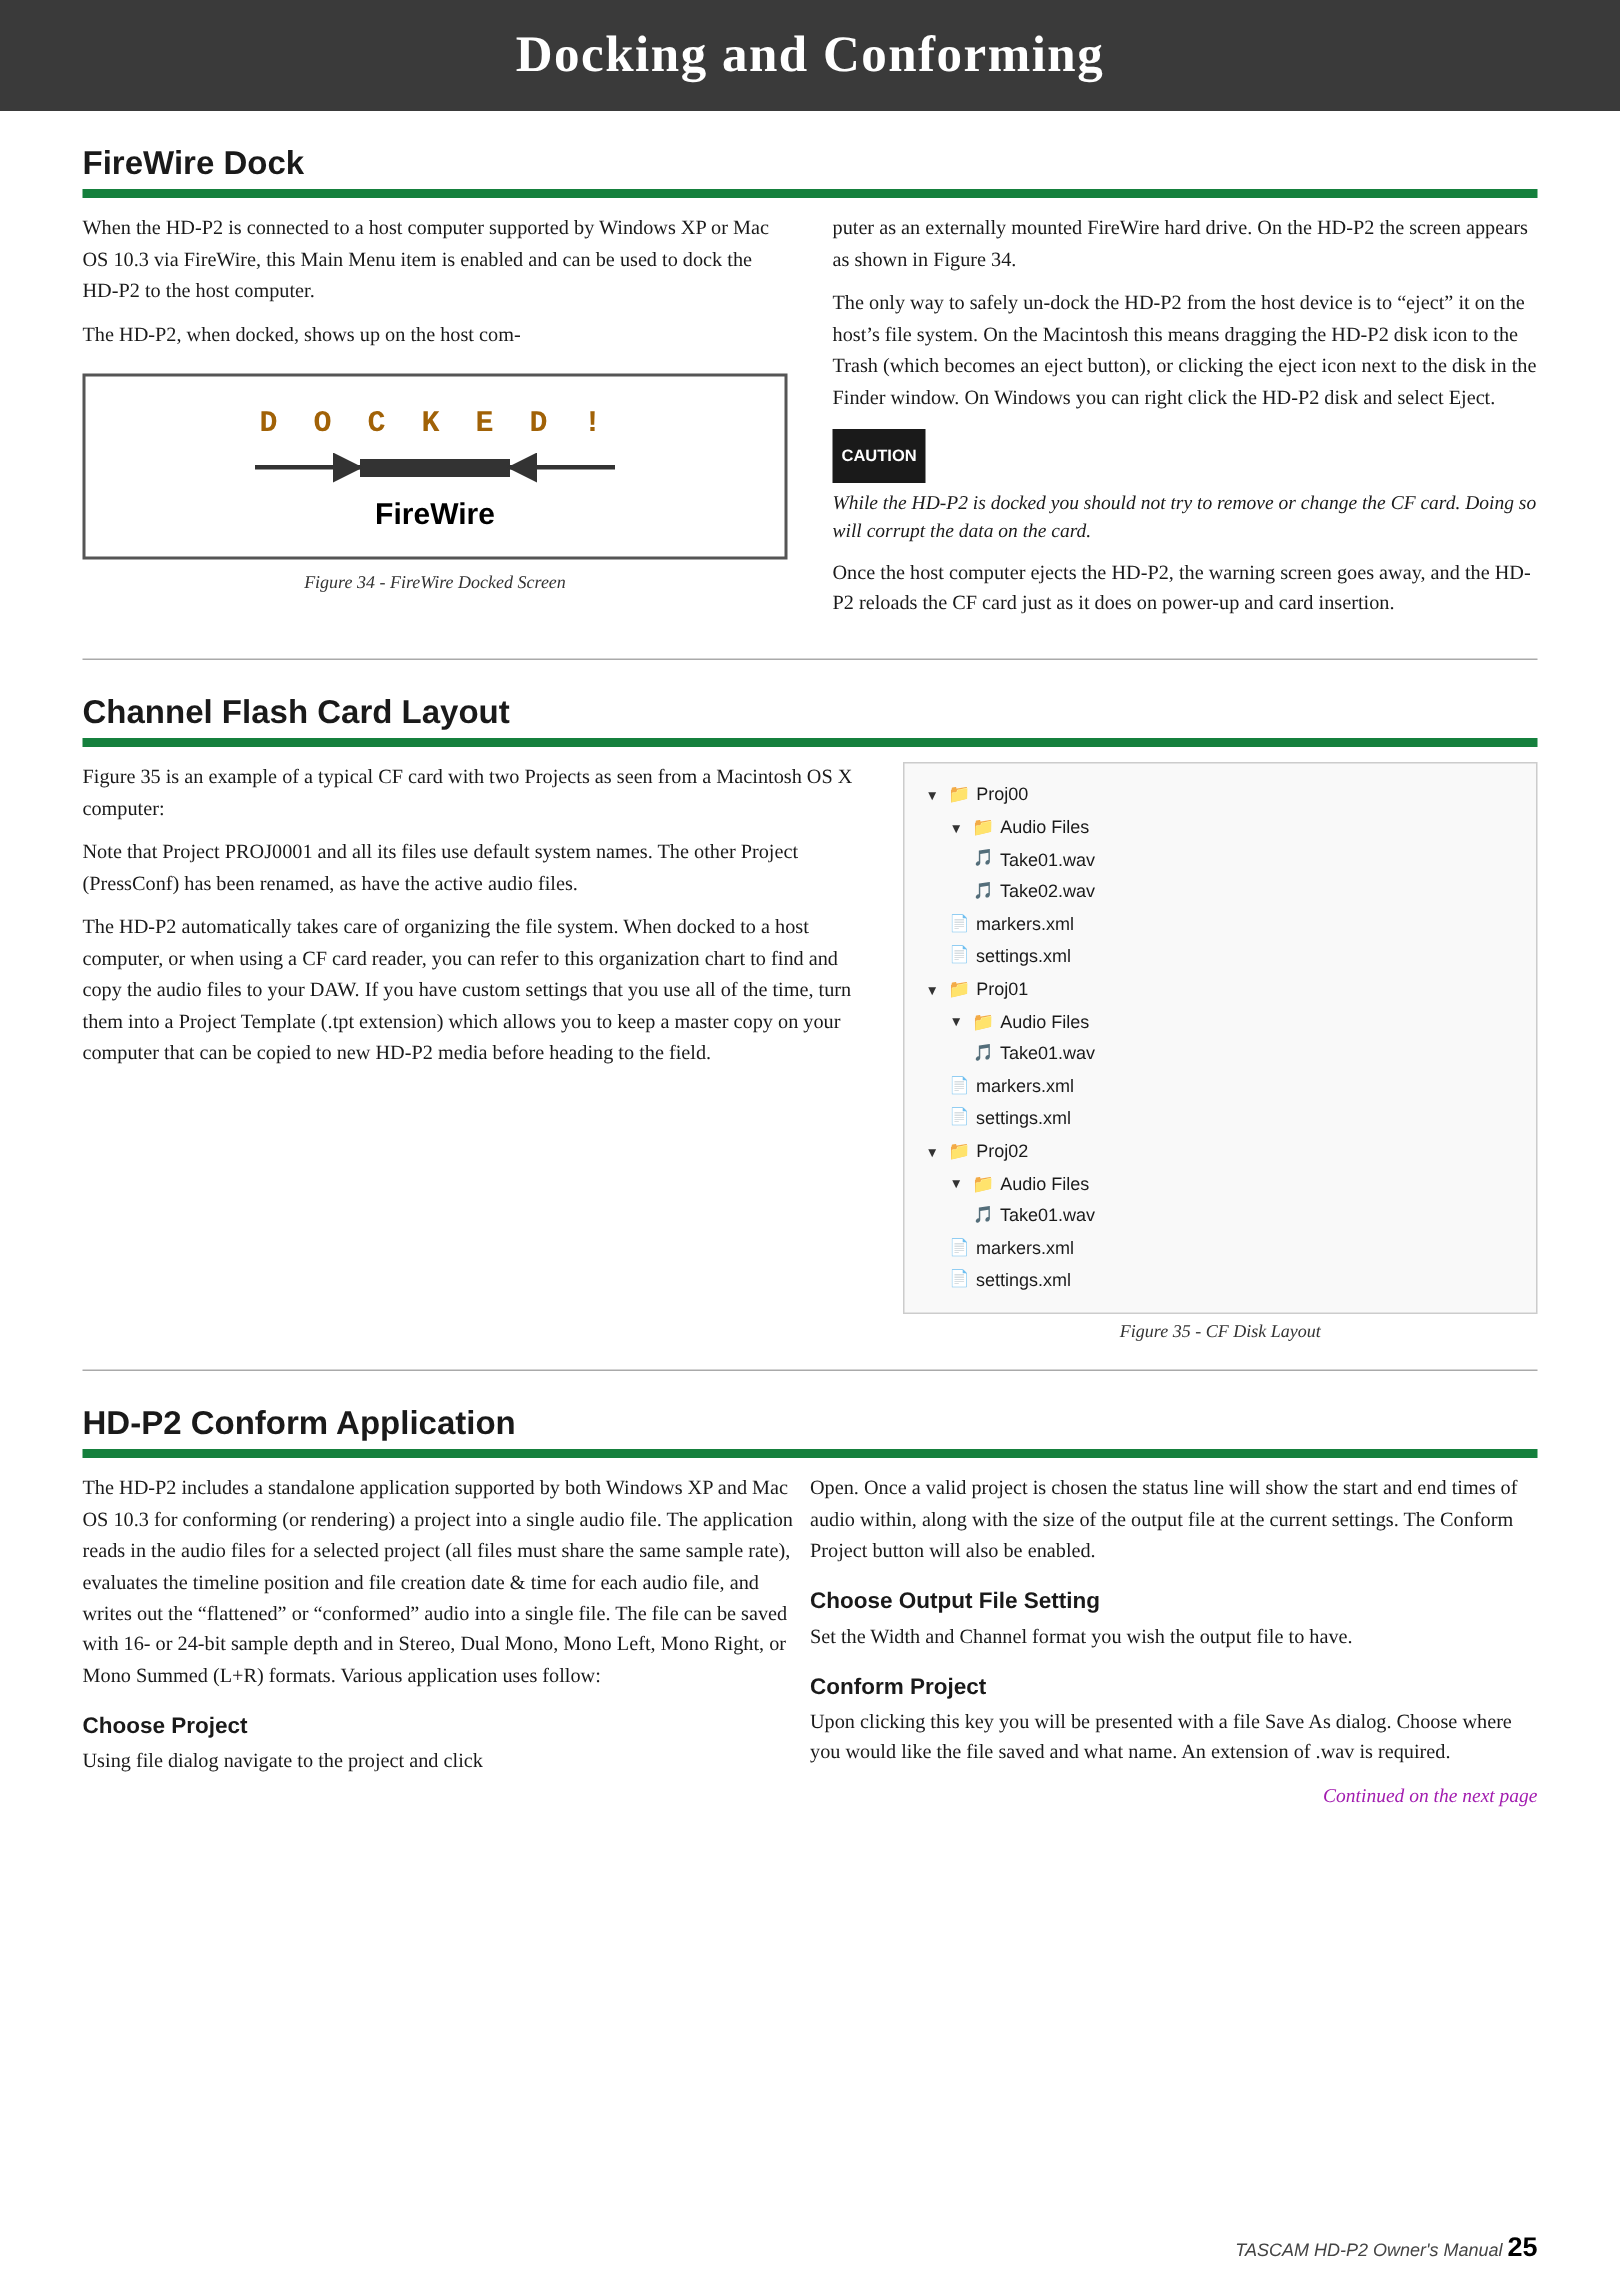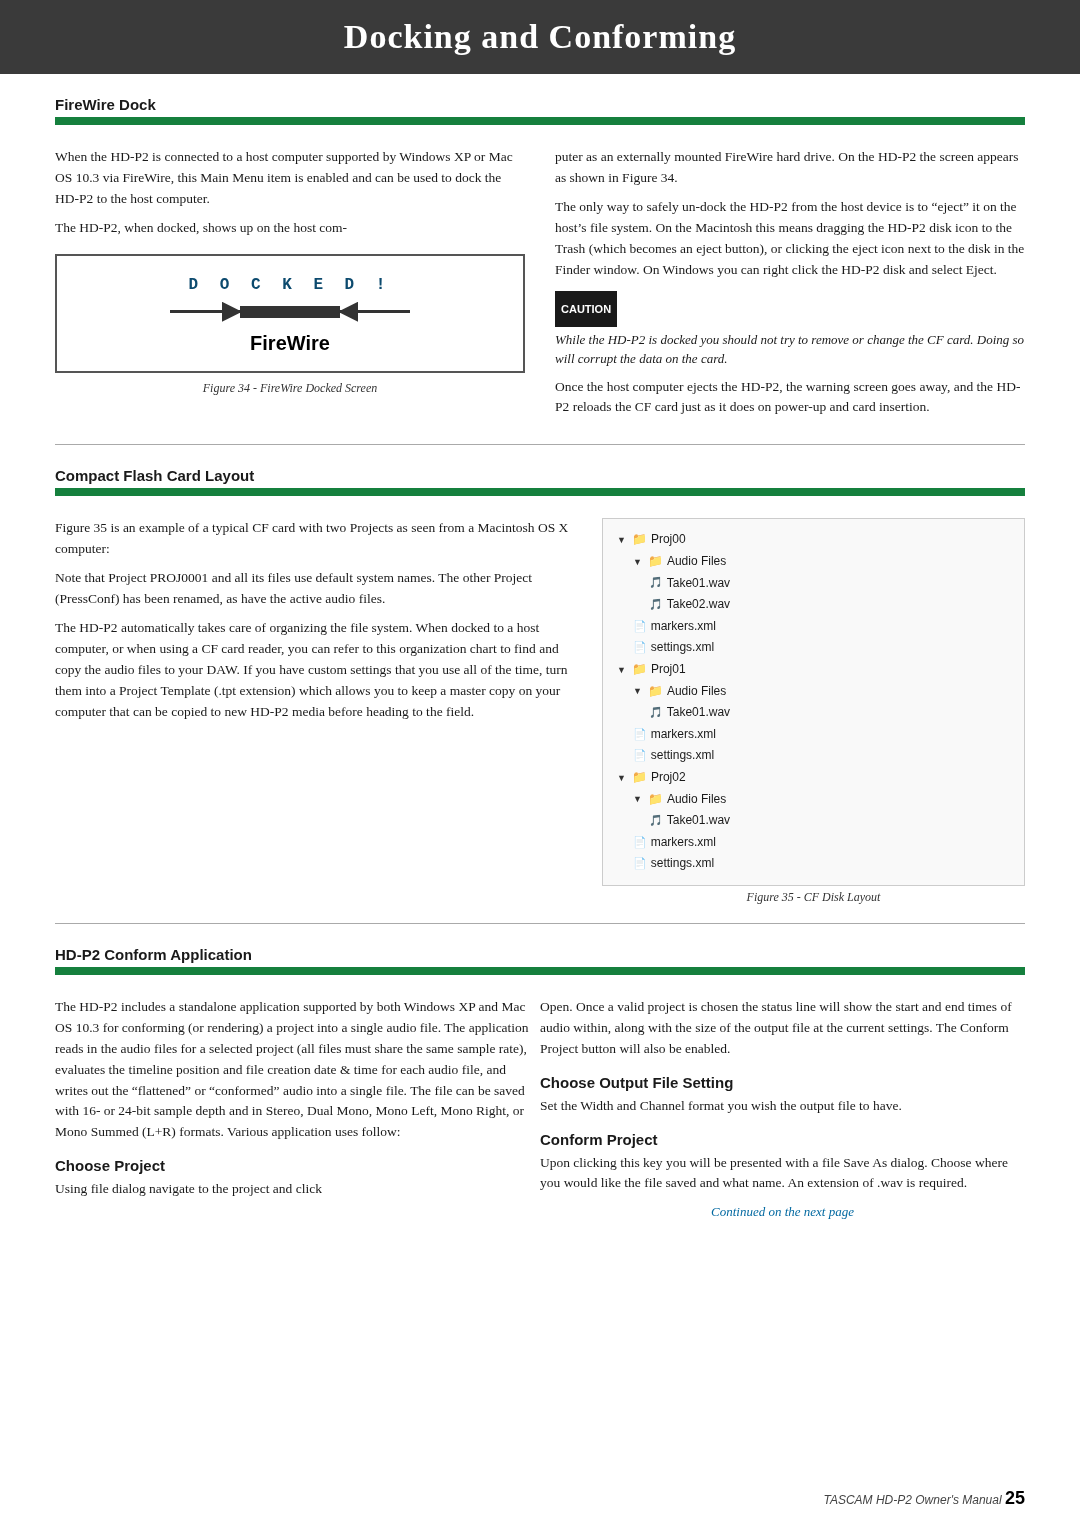--- a/index.html
+++ b/index.html
@@ -27,27 +27,27 @@
       letter-spacing: 1px;
     }
 
     
     .page-content {
       padding: 0 55px 40px 55px;
     }
 
     
     .section-title {
-      font-size: 15px;
+      font-size: 22px;
       font-weight: bold;
       font-family: Arial, Helvetica, sans-serif;
-      border-bottom: 8px solid #15803d;
+      border-bottom: 6px solid #15803d;
       padding-bottom: 4px;
       margin-top: 22px;
-      margin-bottom: 22px;
+      margin-bottom: 10px;
     }
 
     
     .two-col {
       display: flex;
       gap: 30px;
       margin-top: 8px;
     }
     .col-left {
       flex: 1;
@@ -65,24 +65,24 @@
     
     .docked-box {
       border: 2px solid #555;
       background: #fff;
       padding: 20px 30px 15px 30px;
       margin: 15px 0 8px 0;
       text-align: center;
     }
     .docked-title {
       font-family: 'Courier New', monospace;
-      font-size: 16px;
+      font-size: 20px;
       font-weight: bold;
       letter-spacing: 6px;
-      color: #0c4a6e;
+      color: #a16207;
       margin-bottom: 12px;
     }
     .firewire-connector {
       display: flex;
       align-items: center;
       justify-content: center;
       margin: 8px 0 12px 0;
     }
     .connector-body {
       width: 100px;
@@ -225,25 +225,25 @@
     .page-footer {
       position: absolute;
       bottom: 18px;
       right: 55px;
       font-size: 12px;
       font-style: italic;
       color: #444;
       font-family: Arial, sans-serif;
     }
     .continued-text {
-      text-align: center;
+      text-align: right;
       font-style: italic;
       font-size: 13px;
       margin-top: 10px;
-      color: #0369a1;
+      color: #a21caf;
     }
     .page-num-bold {
       font-size: 18px;
       font-weight: bold;
       font-style: normal;
       color: #000;
     }
 
     hr.section-divider {
       border: none;
@@ -289,21 +289,21 @@
         <div class="caution-label">CAUTION</div>
         <p class="caution-text">While the HD-P2 is docked you should not try to remove or change the CF card. Doing so will corrupt the data on the card.</p>
       </div>
 
       <p>Once the host computer ejects the HD-P2, the warning screen goes away, and the HD-P2 reloads the CF card just as it does on power-up and card insertion.</p>
     </div>
   </div>
 
   <hr class="section-divider">
 
-  <div class="section-title">Compact Flash Card Layout</div>
+  <div class="section-title">Channel Flash Card Layout</div>
 
   <div class="cf-layout-section">
     <div class="cf-left">
       <p>Figure 35 is an example of a typical CF card with two Projects as seen from a Macintosh OS X computer:</p>
       <p>Note that Project PROJ0001 and all its files use default system names. The other Project (PressConf) has been renamed, as have the active audio files.</p>
       <p>The HD-P2 automatically takes care of organizing the file system. When docked to a host computer, or when using a CF card reader, you can refer to this organization chart to find and copy the audio files to your DAW. If you have custom settings that you use all of the time, turn them into a Project Template (.tpt extension) which allows you to keep a master copy on your computer that can be copied to new HD-P2 media before heading to the field.</p>
     </div>
     <div class="cf-right">
 
       <div class="file-tree">

